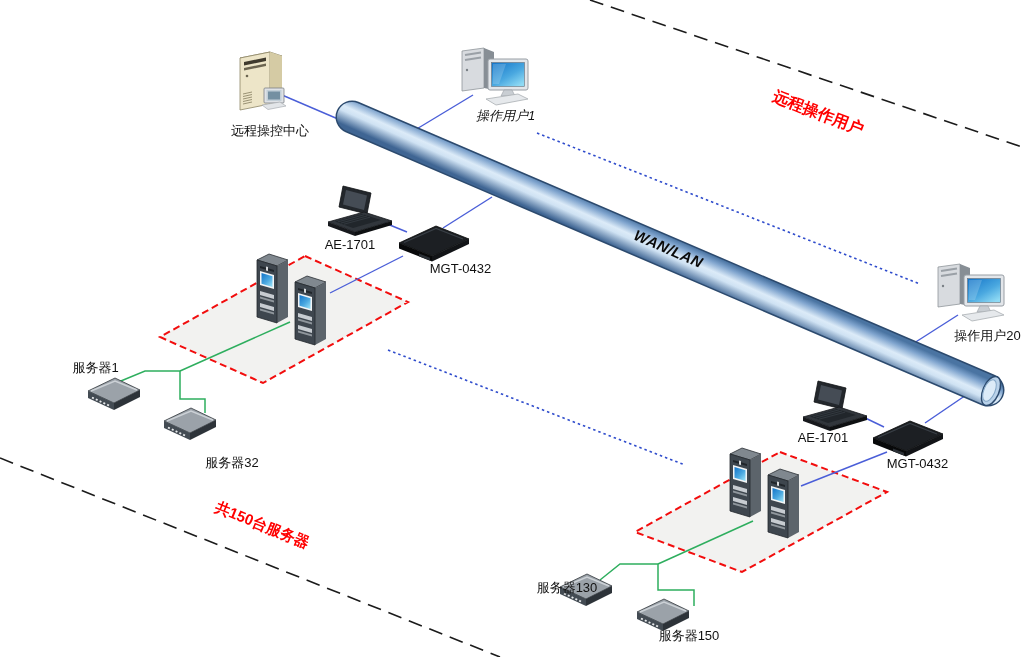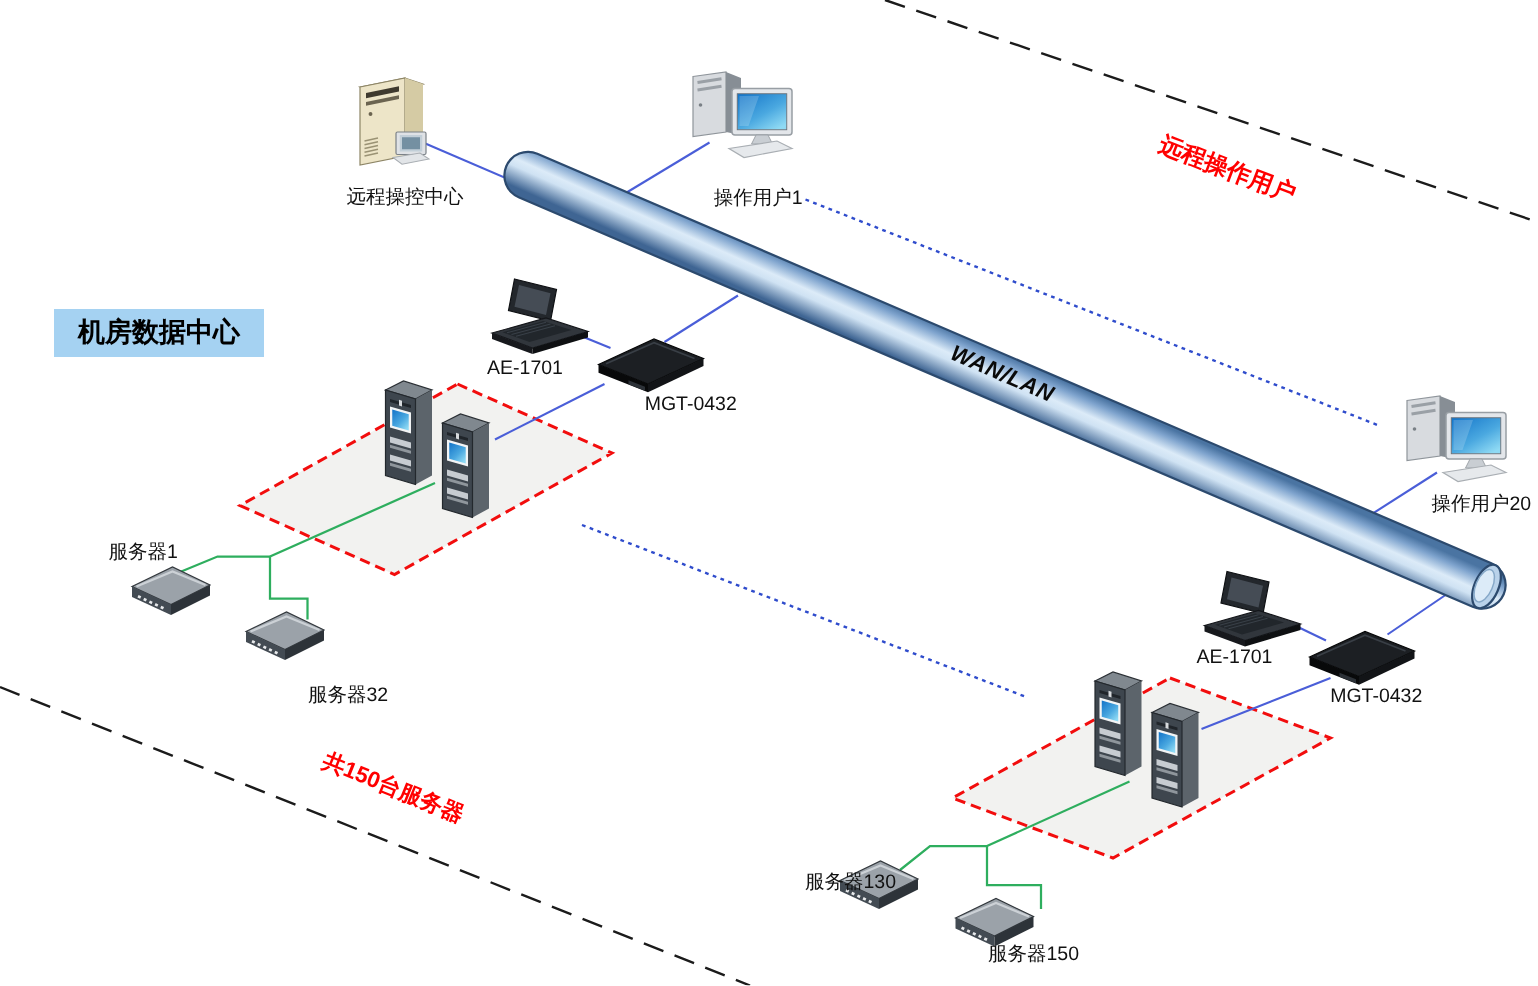--- a/index.html
+++ b/index.html
@@ -160,24 +160,23 @@
     <use href="#rack" x="728" y="444"></use>
     <use href="#rack" x="766" y="465"></use>
 
     <use href="#server-box" x="88" y="376"></use>
     <use href="#server-box" x="164" y="406"></use>
     <use href="#server-box" x="560" y="572"></use>
     <use href="#server-box" x="637" y="597"></use>
   </g>
 </svg>
 
-  <div class="banner" style="left:36px;top:206px;">机房数据中心</div>
 
   <div class="lbl" style="left:206px;top:123px;width:128px;">远程操控中心</div>
-  <div class="lbl" style="left:458px;top:124px;width:95px;">操作用户1</div>
+  <div class="lbl" style="left:458px;top:108px;width:95px;font-style:italic;">操作用户1</div>
   <div class="lbl" style="left:940px;top:328px;width:95px;">操作用户20</div>
   <div class="lbl" style="left:310px;top:237px;width:80px;">AE-1701</div>
   <div class="lbl" style="left:418px;top:261px;width:85px;">MGT-0432</div>
   <div class="lbl" style="left:783px;top:430px;width:80px;">AE-1701</div>
   <div class="lbl" style="left:875px;top:456px;width:85px;">MGT-0432</div>
   <div class="lbl" style="left:53px;top:360px;width:85px;">服务器1</div>
   <div class="lbl" style="left:186px;top:455px;width:92px;">服务器32</div>
   <div class="lbl" style="left:521px;top:555px;width:92px;margin-top:25px;">服务器130</div>
   <div class="lbl" style="left:643px;top:628px;width:92px;">服务器150</div>
 

